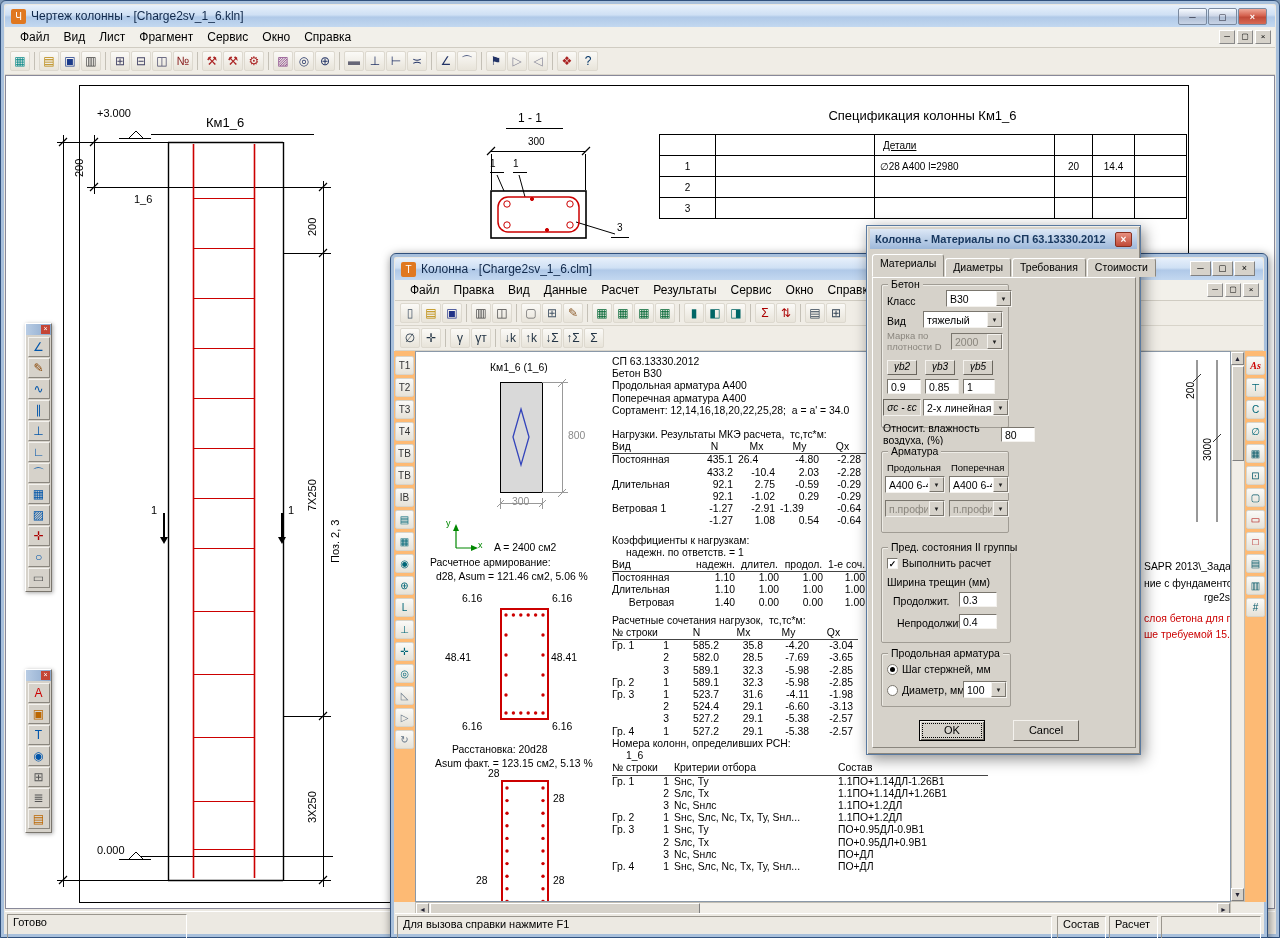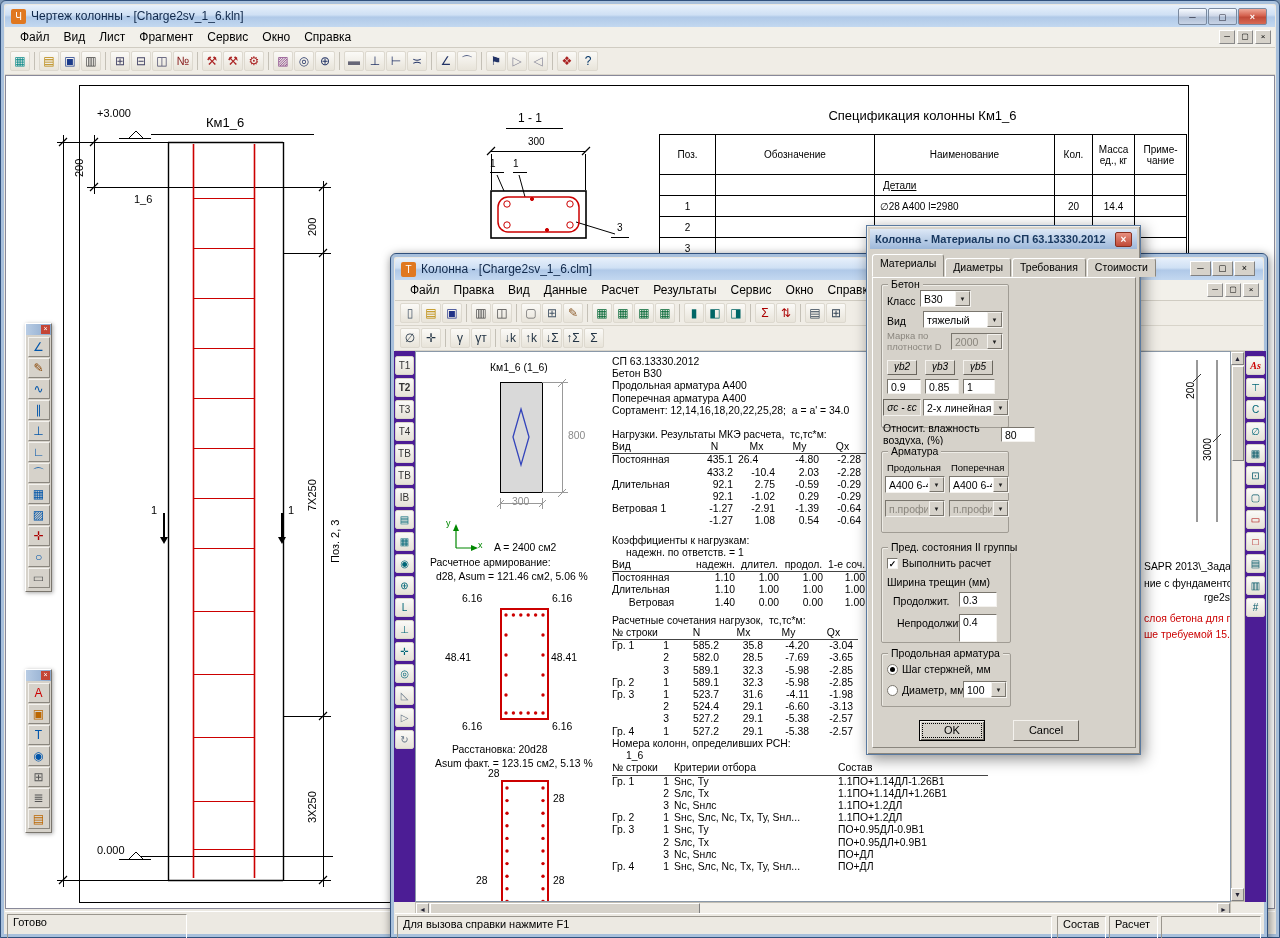--- a/index.html
+++ b/index.html
@@ -30,21 +30,21 @@
   .spec td{border:1px solid #000;font-size:10px;text-align:center;height:21px;padding:0 2px;overflow:hidden}
   .spec .sh{white-space:pre-line;height:40px;vertical-align:middle}
   .spec .sg{text-decoration:underline;text-align:left;padding-left:8px}
   .spec .sn{text-align:left;padding-left:5px}
   .palette{position:absolute;width:27px;background:#d6d2ca;border:1px solid;border-color:#fff #7a766e #7a766e #fff;box-shadow:1px 1px 4px rgba(0,0,0,.35)}
   .phead{height:11px;background:linear-gradient(90deg,#b8cce4,#8ba8cc);position:relative}
   .pclose{position:absolute;right:1px;top:1px;width:9px;height:9px;background:#c44536;color:#fff;font-size:7px;line-height:8px;text-align:center}
   .pbody{display:flex;flex-direction:column;align-items:center;padding:2px 0}
   .pbtn{width:22px;height:20px;flex:0 0 auto;display:flex;align-items:center;justify-content:center;font-size:12px;background:#d6d2ca;border:1px solid;border-color:#f4f2ee #8a867e #8a867e #f4f2ee;margin-bottom:1px}
   
-  .rail{position:absolute;background:#4c1d95;display:flex;flex-direction:column;align-items:center;padding-top:5px;gap:3px;overflow:hidden}
+  .rail{position:absolute;background:#fdba74;display:flex;flex-direction:column;align-items:center;padding-top:5px;gap:3px;overflow:hidden}
   .rbtn{width:19px;height:19px;flex:0 0 auto;display:flex;align-items:center;justify-content:center;font-size:10px;border:1px solid #d8d4ca;background:linear-gradient(#fafaf8,#e6e2d8);border-radius:2px;overflow:hidden}
   .cw-content{position:absolute;left:24px;top:97px;width:816px;height:551px;background:#fff;border:1px solid #8a98a8;overflow:hidden}
   .rpt-line{font-size:10.4px;line-height:12.2px;white-space:pre;color:#000}
   .rgrid{display:grid;font-size:10.4px;line-height:12.2px}
   .gh{border-bottom:1px solid #444;white-space:pre;padding-right:5px}
   .gc{white-space:pre;padding-right:5px;overflow:hidden}
   .rlab{position:absolute;font-size:10.4px;white-space:nowrap}
   .gy{color:#8a8a8a}.gn{color:#008800;font-size:9px}.rd{color:#cc0000}
   #rpt-right{position:absolute;left:196px;top:4px;width:600px}
   .vscroll{position:absolute;left:840px;top:97px;width:14px;height:551px;background:#f1eee8;border:1px solid #c2beb4}
@@ -195,30 +195,20 @@
           <colgroup>
             <col style="width: 56px;">
             <col style="width: 159px;">
             <col style="width: 180px;">
             <col style="width: 38px;">
             <col style="width: 42px;">
             <col style="width: 52px;">
           </colgroup>
           <tbody>
             <tr>
-              <td class="sh">Поз.</td>
-              <td class="sh">Обозначение</td>
-              <td class="sh">Наименование</td>
-              <td class="sh">Кол.</td>
-              <td class="sh">Масса
-ед., кг</td>
-              <td class="sh">Приме-
-чание</td>
-            </tr>
-            <tr>
               <td></td>
               <td></td>
               <td class="sg">Детали</td>
               <td></td>
               <td></td>
               <td></td>
             </tr>
             <tr>
               <td class="">1</td>
               <td class=""></td>
@@ -349,21 +339,21 @@
       <div class="tsep"></div>
       <div class="tbtn" style="color: rgb(34, 51, 68);">↓k</div>
       <div class="tbtn" style="color: rgb(34, 51, 68);">↑k</div>
       <div class="tbtn" style="color: rgb(34, 51, 68);">↓Σ</div>
       <div class="tbtn" style="color: rgb(34, 51, 68);">↑Σ</div>
       <div class="tbtn" style="color: rgb(34, 51, 68);">Σ</div>
     </div>
 
   <div class="rail" id="cw-rail" style="left:3px;top:97px;width:21px;height:551px">
       <div class="rbtn" style="color: rgb(51, 51, 51);">Т1</div>
-      <div class="rbtn" style="color: rgb(51, 51, 51); font-weight: bold;">Т2</div>
+      <div class="rbtn" style="color: rgb(51, 51, 51);">Т2</div>
       <div class="rbtn" style="color: rgb(51, 51, 51);">Т3</div>
       <div class="rbtn" style="color: rgb(51, 51, 51);">Т4</div>
       <div class="rbtn" style="color: rgb(51, 51, 51);">ТВ</div>
       <div class="rbtn" style="color: rgb(51, 51, 51);">ТВ</div>
       <div class="rbtn" style="color: rgb(51, 51, 51);">IВ</div>
       <div class="rbtn" style="color: rgb(0, 102, 119);">▤</div>
       <div class="rbtn" style="color: rgb(0, 102, 119);">▦</div>
       <div class="rbtn" style="color: rgb(0, 102, 119);">◉</div>
       <div class="rbtn" style="color: rgb(0, 102, 119);">⊕</div>
       <div class="rbtn" style="color: rgb(0, 102, 119);">L</div>
@@ -487,21 +477,21 @@
           <div class="gc" style="text-align: right;">-0.59</div>
           <div class="gc" style="text-align: right;">-0.29</div>
           <div class="gc" style="text-align: left;"></div>
           <div class="gc" style="text-align: right;">92.1</div>
           <div class="gc" style="text-align: right;">-1.02</div>
           <div class="gc" style="text-align: right;">0.29</div>
           <div class="gc" style="text-align: right;">-0.29</div>
           <div class="gc" style="text-align: left;">Ветровая 1</div>
           <div class="gc" style="text-align: right;">-1.27</div>
           <div class="gc" style="text-align: right;">-2.91</div>
-          <div class="gc" style="text-align: right;">-1.39</div>
+          <div class="gc" style="text-align: left;">-1.39</div>
           <div class="gc" style="text-align: right;">-0.64</div>
           <div class="gc" style="text-align: left;"></div>
           <div class="gc" style="text-align: right;">-1.27</div>
           <div class="gc" style="text-align: right;">1.08</div>
           <div class="gc" style="text-align: right;">0.54</div>
           <div class="gc" style="text-align: right;">-0.64</div>
         </div>
       <div class="rpt-line" style="margin-top:7px">Коэффициенты к нагрузкам:</div>
       <div class="rpt-line" style="padding-left:14px">надежн. по ответств. = 1</div>
       <div class="rgrid" id="tbl-coef" style="grid-template-columns: 84px 44px 44px 44px 42px;">
@@ -676,21 +666,21 @@
       <div class="dtab">Диаметры</div>
       <div class="dtab">Требования</div>
       <div class="dtab">Стоимости</div>
     </div>
   <div class="dpage"></div>
 
   <div class="grp" style="left:14px;top:58px;width:128px;height:144px">
     <span class="leg">Бетон</span>
   </div>
   <span class="dlbl" style="left:20px;top:69px">Класс</span>
-  <div class="combo" style="left:53px;top:64px;width:51px">
+  <div class="combo" style="left:79px;top:64px;width:66px">
     <span class="cv">B30</span>
       <span class="ca">▼</span>
   </div>
   <span class="dlbl" style="left:20px;top:89px">Вид</span>
   <div class="combo" style="left:56px;top:85px;width:80px">
     <span class="cv">тяжелый</span>
       <span class="ca">▼</span>
   </div>
   <span class="dlbl dis" style="left:20px;top:104px;font-size:9.5px">Марка по
 плотности D</span>
@@ -740,21 +730,21 @@
     <span class="leg">Пред. состояния II группы</span>
   </div>
   <div class="crow" style="left:20px;top:331px">
     <span class="chk">✓</span>
     <span>Выполнить расчет</span>
   </div>
   <span class="dlbl" style="left:20px;top:350px">Ширина трещин (мм)</span>
   <span class="dlbl" style="left:26px;top:369px">Продолжит.</span>
   <div class="fld" style="left:92px;top:366px;width:38px;height:15px">0.3</div>
   <span class="dlbl" style="left:30px;top:391px">Непродолжит</span>
-  <div class="fld" style="left:92px;top:388px;width:38px;height:28px">0.4</div>
+  <div class="fld" style="left:92px;top:388px;width:38px;height:15px">0.4</div>
 
   <div class="grp" style="left:14px;top:427px;width:130px;height:54px">
     <span class="leg">Продольная арматура</span>
   </div>
   <div class="crow" style="left:20px;top:437px">
     <span class="rad sel"></span>
     <span>Шаг стержней, мм</span>
   </div>
   <div class="crow" style="left:20px;top:458px">
     <span class="rad"></span>

